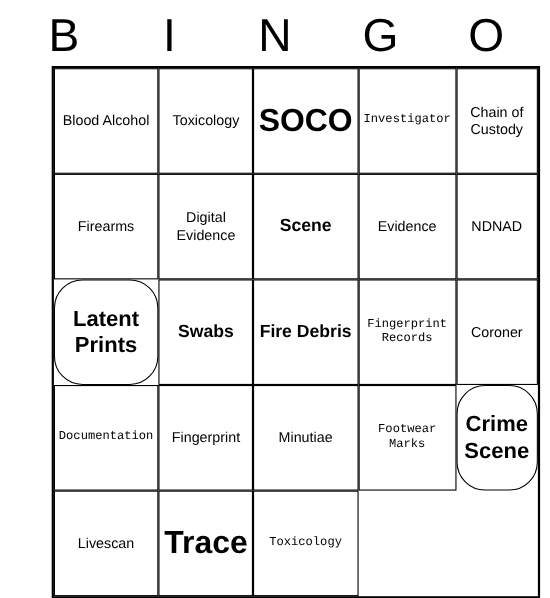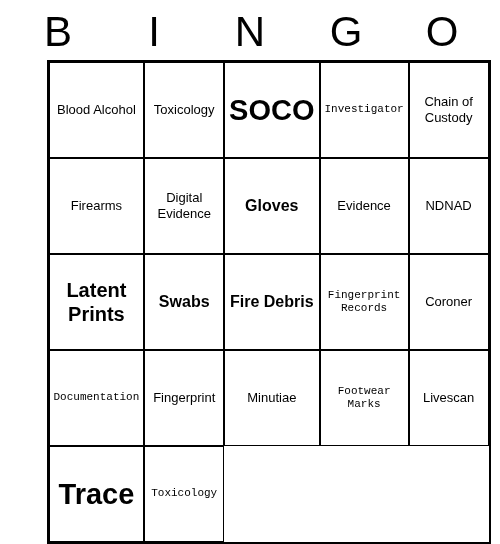--- a/index.html
+++ b/index.html
@@ -52,20 +52,21 @@
       text-align: center;
       padding: 4px;
       font-size: 13px;
       line-height: 1.2;
       font-family: Arial, sans-serif;
     }
 
     .cell.large {
       font-size: 20px;
       font-weight: bold;
+      border-radius: 26px;
     }
 
     .cell.xlarge {
       font-size: 29px;
       font-weight: bold;
     }
 
     .cell.medium {
       font-size: 16px;
       font-weight: bold;
@@ -88,28 +89,29 @@
 </div>
 
 <div class="bingo-grid" id="grid">
 <div class="cell">Blood Alcohol</div>
     <div class="cell">Toxicology</div>
     <div class="cell xlarge">SOCO</div>
     <div class="cell small">Investigator</div>
     <div class="cell">Chain of Custody</div>
     <div class="cell">Firearms</div>
     <div class="cell">Digital Evidence</div>
-    <div class="cell medium">Gloves</div>
+    <div class="cell medium">Scene</div>
     <div class="cell">Evidence</div>
     <div class="cell">NDNAD</div>
     <div class="cell large">Latent Prints</div>
     <div class="cell medium">Swabs</div>
     <div class="cell medium">Fire Debris</div>
     <div class="cell small">Fingerprint Records</div>
     <div class="cell">Coroner</div>
     <div class="cell small">Documentation</div>
     <div class="cell">Fingerprint</div>
     <div class="cell">Minutiae</div>
     <div class="cell small">Footwear Marks</div>
+    <div class="cell large">Crime Scene</div>
     <div class="cell">Livescan</div>
     <div class="cell xlarge">Trace</div>
     <div class="cell small">Toxicology</div>
   </div>
 
 </body></html>

